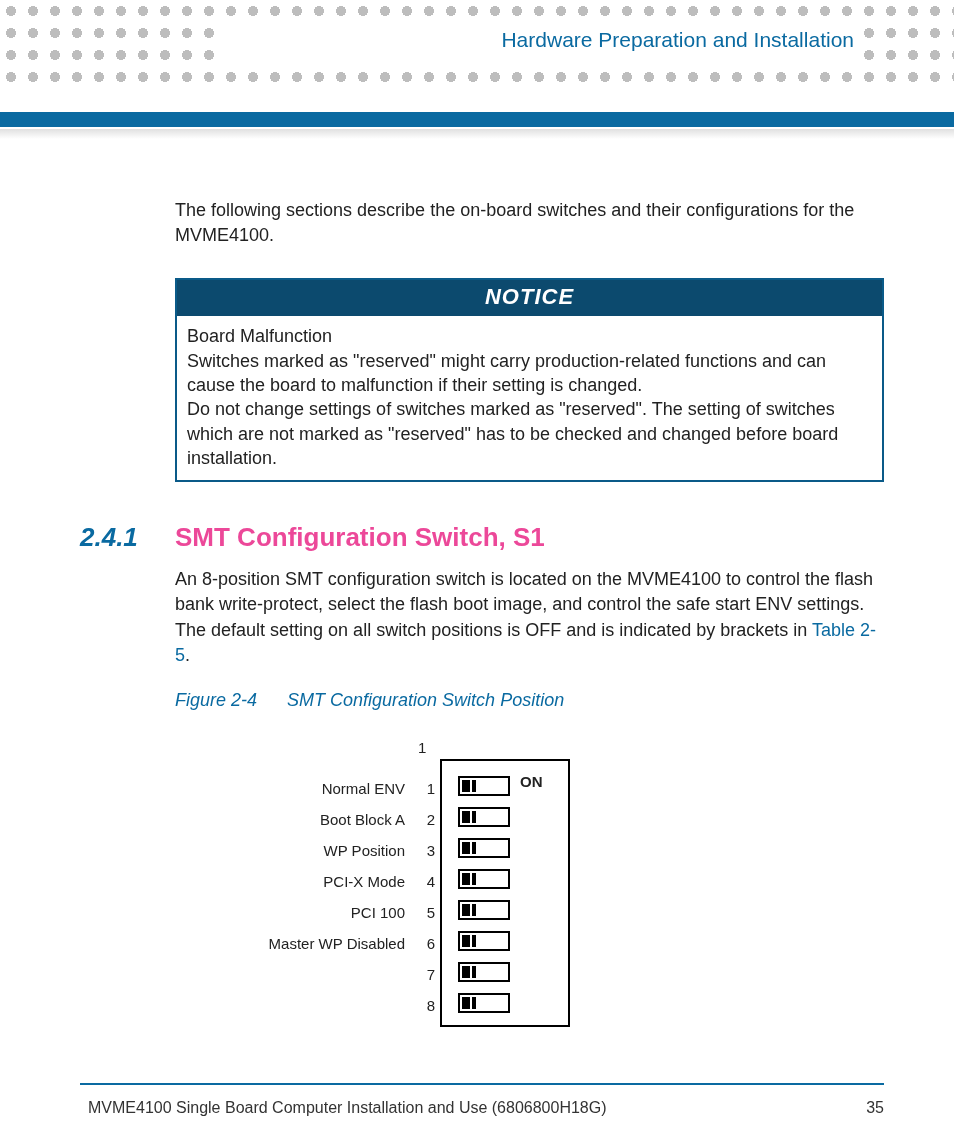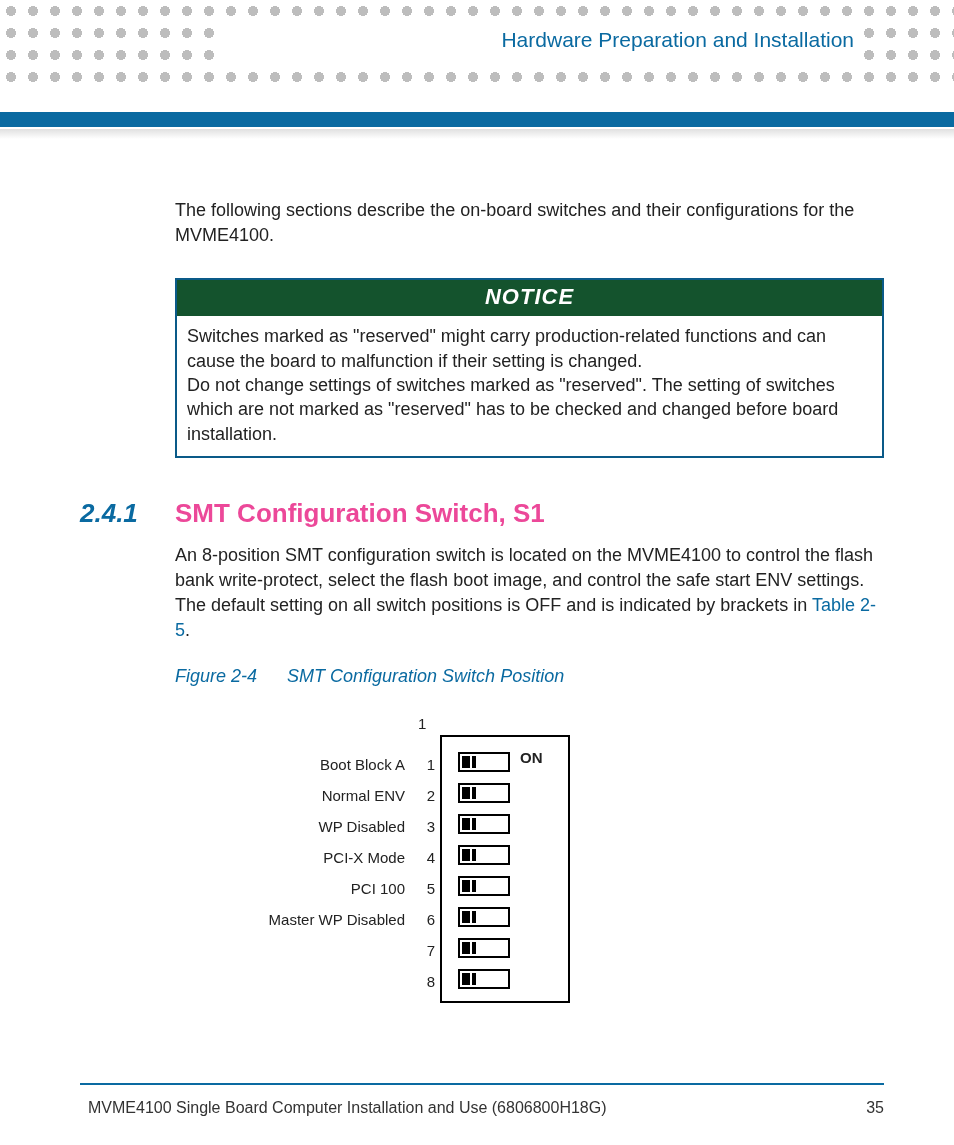--- a/index.html
+++ b/index.html
@@ -74,21 +74,21 @@
     font-size: 18px;
     line-height: 1.4;
   }
 
   .notice-box {
     margin-left: 95px;
     margin-top: 30px;
     border: 2px solid #0a5a88;
   }
   .notice-head {
-    background: #14532d;
+    background: #0c4a6e;
     color: #fff;
     text-align: center;
     font-style: italic;
     font-weight: 700;
     letter-spacing: 1px;
     font-size: 22px;
     padding: 4px 0 6px;
   }
   .notice-body {
     padding: 8px 10px 10px;
@@ -230,20 +230,21 @@
 <div class="header-title">Hardware Preparation and Installation</div>
 <div class="blue-bar"></div>
 
 <div class="content">
 
   <p class="intro">The following sections describe the on-board switches and their configurations for the MVME4100.</p>
 
   <div class="notice-box">
     <div class="notice-head">NOTICE</div>
     <div class="notice-body">
+      <div>Board Malfunction</div>
       <div>Switches marked as "reserved" might carry production-related functions and can cause the board to malfunction if their setting is changed.</div>
       <div>Do not change settings of switches marked as "reserved". The setting of switches which are not marked as "reserved" has to be checked and changed before board installation.</div>
     </div>
   </div>
 
   <div class="sec-row">
     <div class="sec-num">2.4.1</div>
     <div class="sec-title">SMT Configuration Switch, S1</div>
   </div>
 
@@ -252,23 +253,23 @@
   </p>
 
   <div class="fig-caption">
     <span class="fignum">Figure 2-4</span><span>SMT Configuration Switch Position</span>
   </div>
 
   <div class="diagram">
     <div class="top-1">1</div>
 
     <div class="labels-col">
+      <div>Normal ENV</div>
       <div>Boot Block A</div>
-      <div>Normal ENV</div>
-      <div>WP Disabled</div>
+      <div>WP Position</div>
       <div>PCI-X Mode</div>
       <div>PCI 100</div>
       <div>Master WP Disabled</div>
     </div>
 
     <div class="sw-idx-col">
       <div>1</div>
       <div>2</div>
       <div>3</div>
       <div>4</div>

